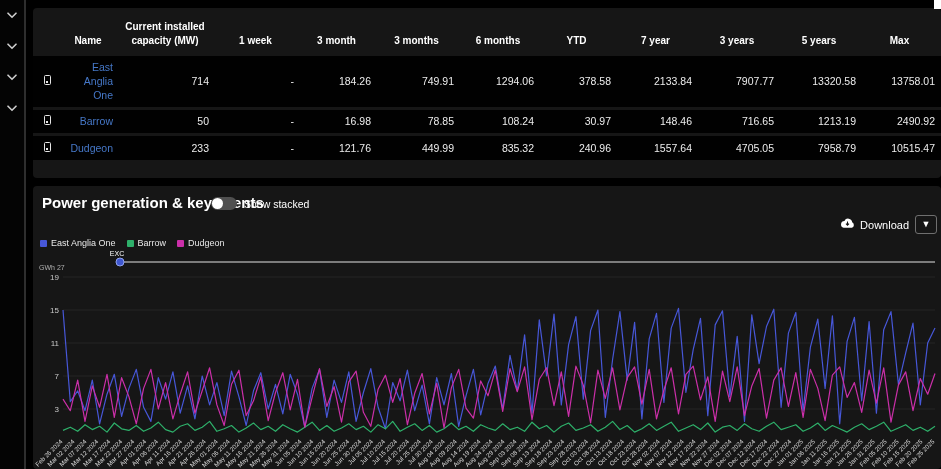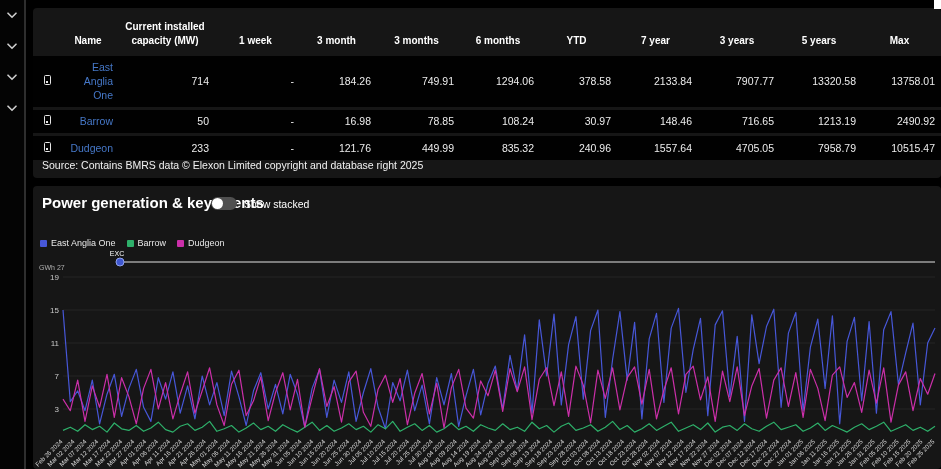--- a/index.html
+++ b/index.html
@@ -143,33 +143,46 @@
             <td>449.99</td>
             <td>835.32</td>
             <td>240.96</td>
             <td>1557.64</td>
             <td>4705.05</td>
             <td>7958.79</td>
             <td>10515.47</td>
           </tr>
         </tbody>
     </table>
-    <div class="source-line">Source: Contains BMRS data © Elexon Limited copyright and database right 2025</div>
   </div>
 
   <div class="chart-panel">
     <div class="chart-title">Power generation &amp; key events</div>
 
     <div class="toggle-wrap">
       <span class="toggle-pill">
           <span class="toggle-knob"></span>
         </span>
       <span class="toggle-label">Show stacked</span>
     </div>
 
+    <div class="dl-group">
+      <button class="dl-btn">
+        <span>
+          <svg width="15" height="11" viewBox="0 0 15 11">
+            <path d="M12.2 4.3A4.1 4.1 0 0 0 4.4 3 3.4 3.4 0 0 0 3.6 9.7h8.2a2.9 2.9 0 0 0 .4-5.4z" fill="#fff"></path>
+            <path d="M7.5 3.6v3.1M6 5.6l1.5 1.6L9 5.6" stroke="#161616" stroke-width="1.1" fill="none"></path>
+          </svg>
+        </span>
+        <span>Download</span>
+      </button>
+      <button class="dl-caret">
+        <span>▼</span>
+      </button>
+    </div>
 
     <div class="legend" id="legend">
         <div class="legend-item">
           <span class="legend-swatch" style="background: rgb(71, 87, 216);"></span>
           <span>East Anglia One</span>
         </div>
         <div class="legend-item">
           <span class="legend-swatch" style="background: rgb(46, 176, 106);"></span>
           <span>Barrow</span>
         </div>

